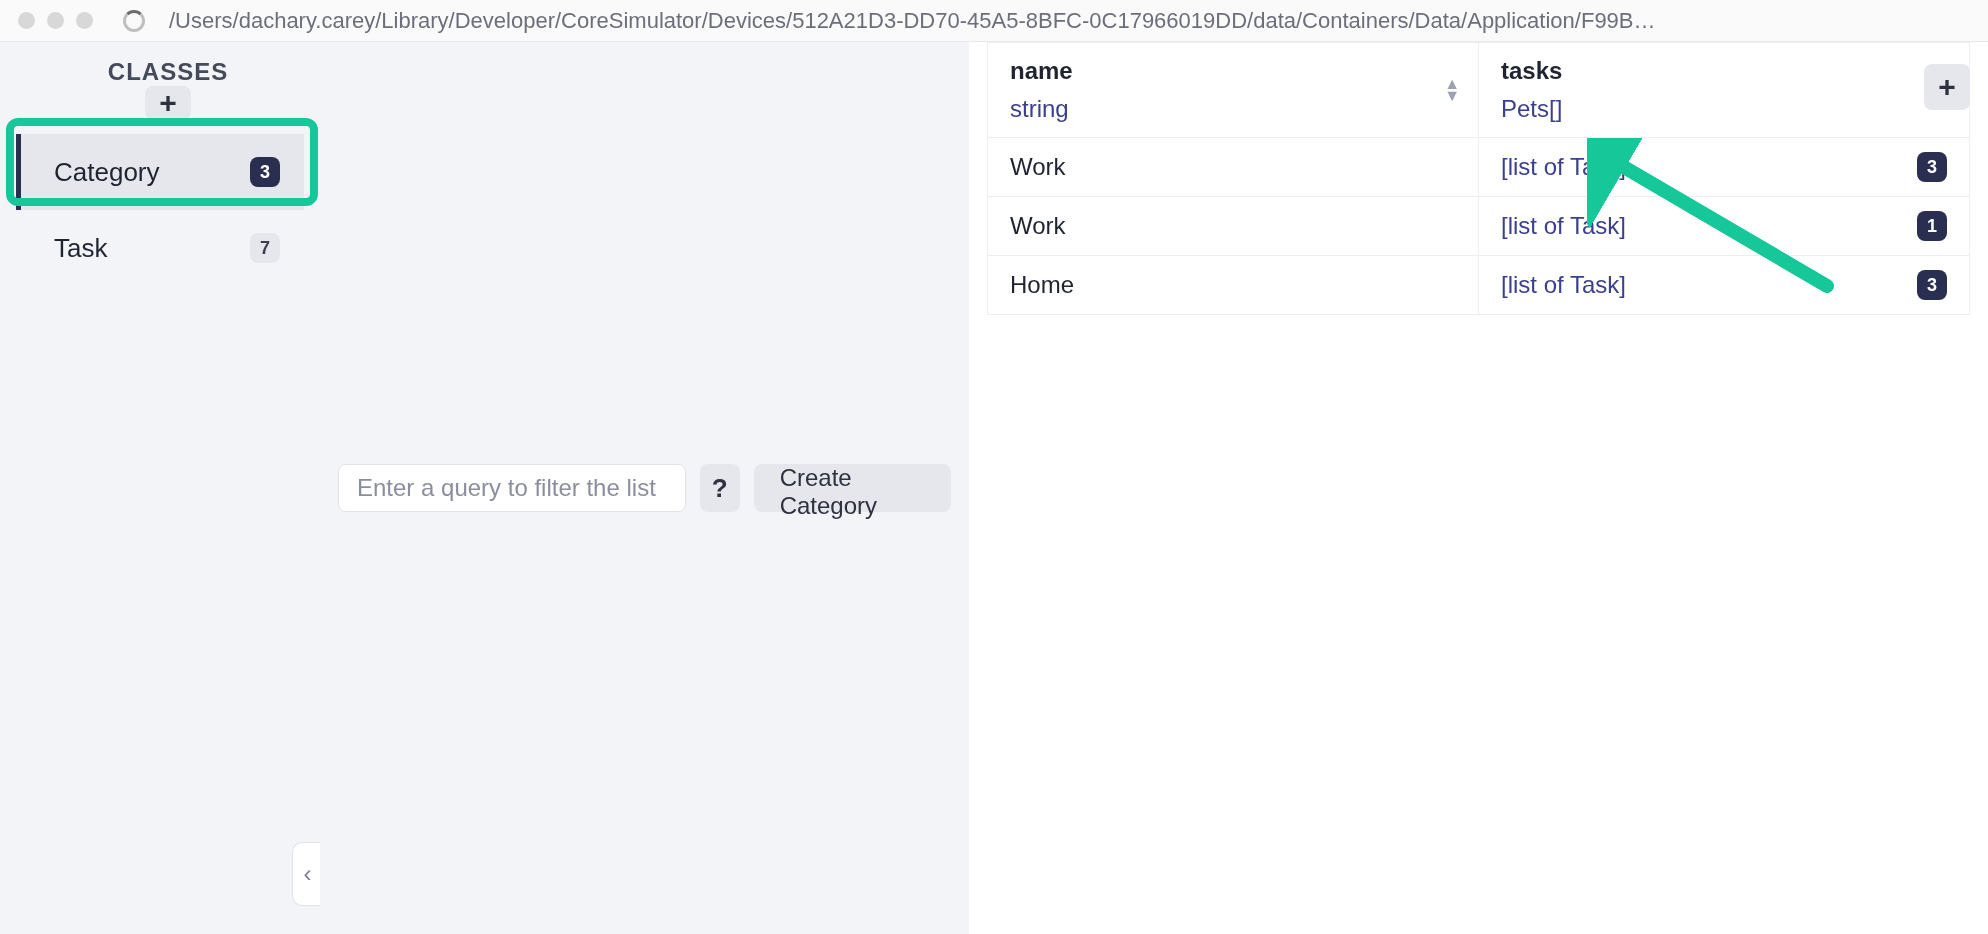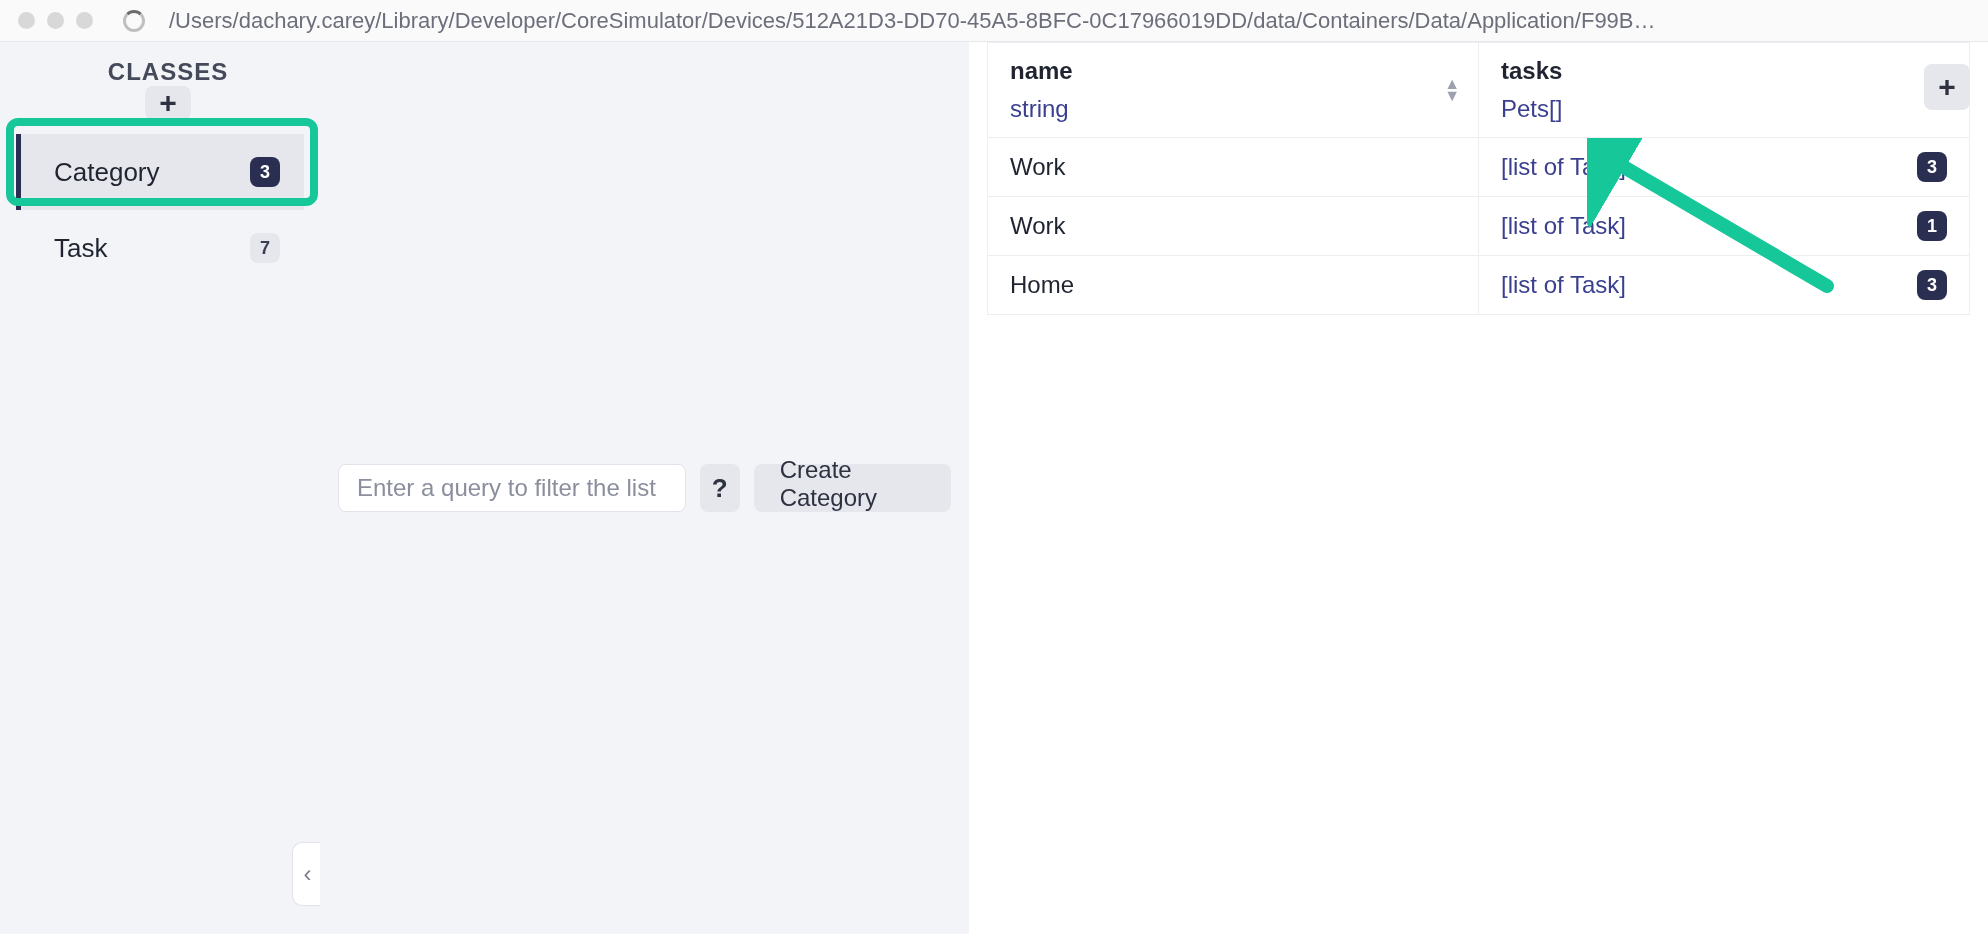--- a/index.html
+++ b/index.html
@@ -106,21 +106,21 @@
   }
   .query-input::placeholder { color: #8b8f9d; }
   .help-btn {
     width: 48px; height: 48px; background: #e6e7ed; border-radius: 8px;
     display: flex; align-items: center; justify-content: center;
     font-size: 26px; font-weight: 700; color: #2d3140; cursor: pointer;
   }
   .create-btn {
     height: 48px; padding: 0 26px;
     background: #e6e7ed; border-radius: 8px;
-    display: flex; align-items: flex-end; font-size: 24px; color: #2d3140;
+    display: flex; align-items: flex-start; font-size: 24px; color: #2d3140;
     cursor: pointer;
   }
 
   
   .table-wrap { padding: 0 18px; position: relative; }
   .add-col-btn {
     position: absolute; top: 22px; right: 18px;
     width: 46px; height: 46px; background: #e6e7ed; border-radius: 8px;
     display: flex; align-items: center; justify-content: center;
     font-size: 30px; font-weight: 700; color: #2d3140; cursor: pointer;

